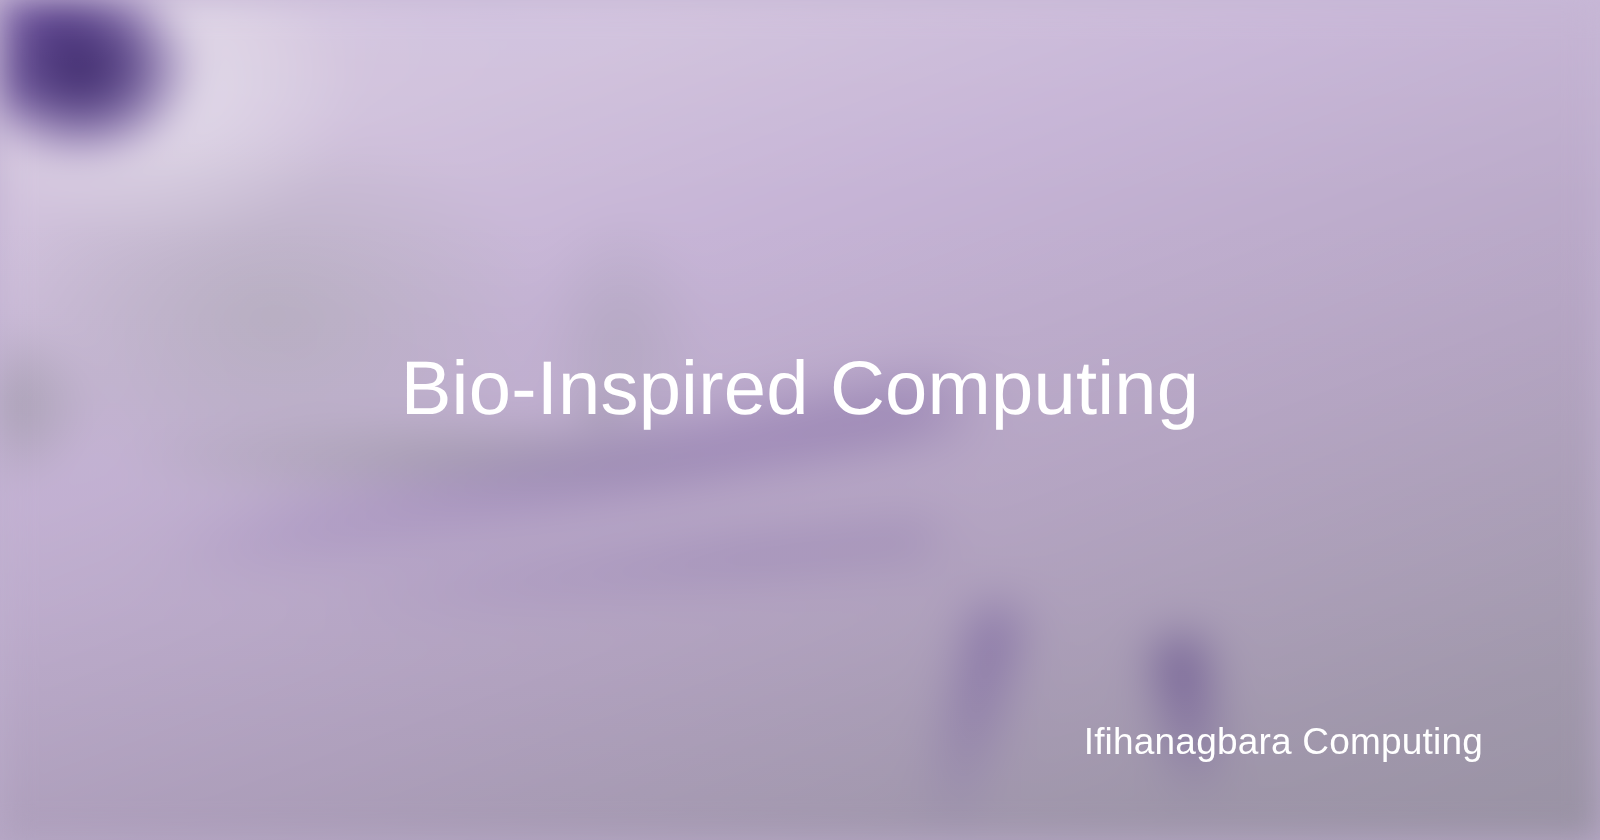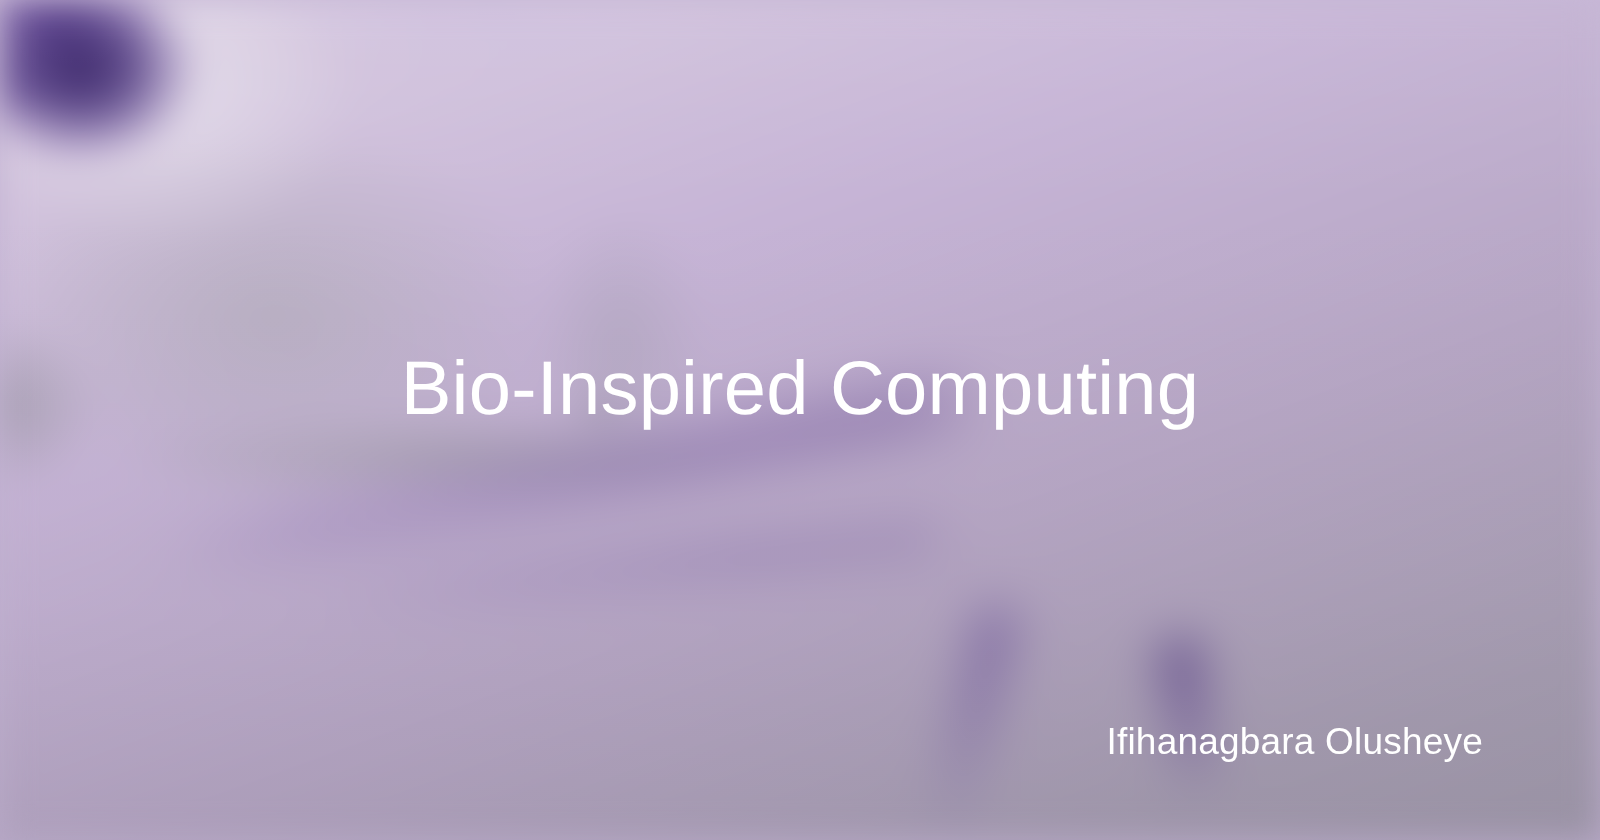--- a/index.html
+++ b/index.html
@@ -248,15 +248,15 @@
     <div class="dendrite"></div>
     <div class="dendrite2"></div>
     <div class="axon"></div>
     <div class="axon2"></div>
   </div>
 
   <div class="bg-vignette"></div>
 
   <div class="title">Bio-Inspired Computing</div>
 
-  <div class="author">Ifihanagbara Olusheye</div>
+  <div class="author">Ifihanagbara Computing</div>
 
 </div>
 
 </body></html>

